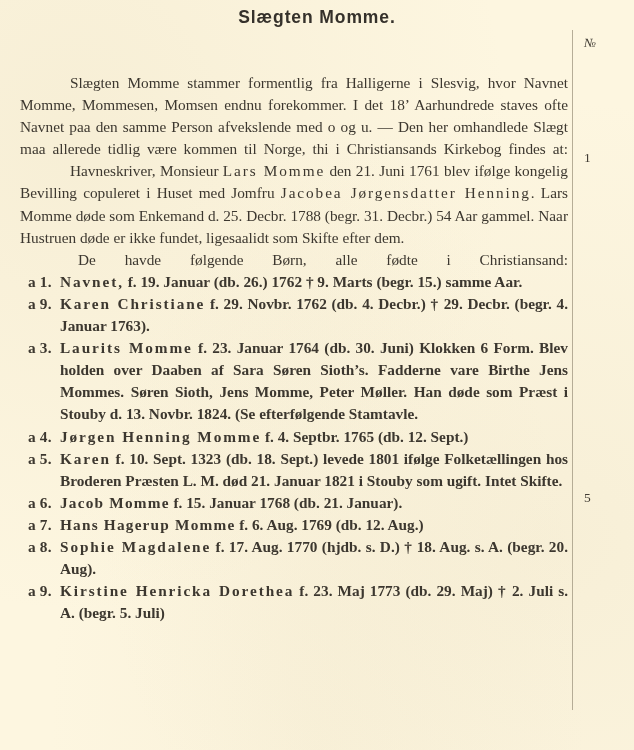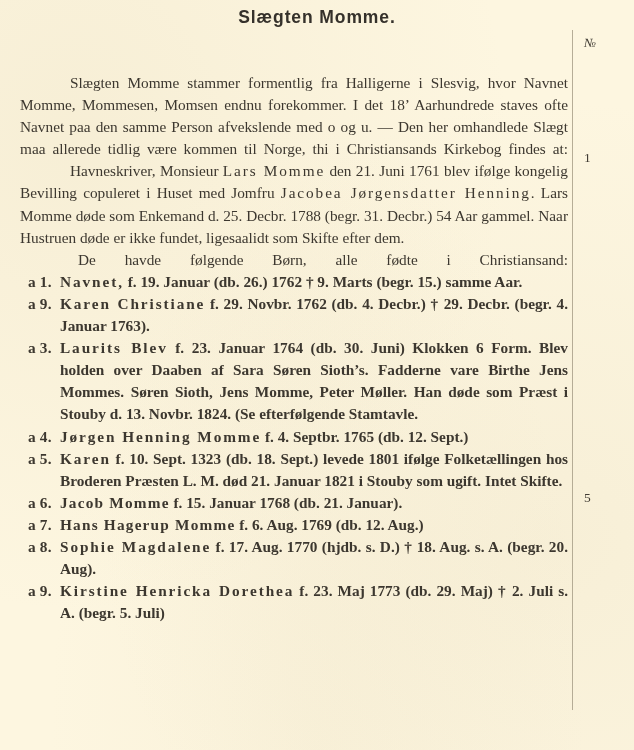--- a/index.html
+++ b/index.html
@@ -173,21 +173,21 @@
 
       <li class="entry">
         <span class="entry-marker">a 1.</span><span class="sp">Navnet,</span><span> f. 19. Januar (db. 26.) 1762 † 9. Marts (begr. 15.) samme Aar.</span>
       </li>
 
       <li class="entry">
         <span class="entry-marker">a 9.</span><span class="sp">Karen Christiane</span><span> f. 29. Novbr. 1762 (db. 4. Decbr.) † 29. Decbr. (begr. 4. Januar 1763).</span>
       </li>
 
       <li class="entry">
-        <span class="entry-marker">a 3.</span><span class="sp">Laurits Blev</span><span> f. 23. Januar 1764 (db. 30. Juni) Klokken 6 Form. Blev holden over Daaben af Sara Søren Sioth’s. Fadderne vare Birthe Jens Mommes. Søren Sioth, Jens Momme, Peter Møller. Han døde som Præst i Stouby d. 13. Novbr. 1824. (Se efterfølgende Stamtavle.</span>
+        <span class="entry-marker">a 3.</span><span class="sp">Laurits Momme</span><span> f. 23. Januar 1764 (db. 30. Juni) Klokken 6 Form. Blev holden over Daaben af Sara Søren Sioth’s. Fadderne vare Birthe Jens Mommes. Søren Sioth, Jens Momme, Peter Møller. Han døde som Præst i Stouby d. 13. Novbr. 1824. (Se efterfølgende Stamtavle.</span>
       </li>
 
       <li class="entry">
         <span class="entry-marker">a 4.</span><span class="sp">Jørgen Henning Momme</span><span> f. 4. Septbr. 1765 (db. 12. Sept.)</span>
       </li>
 
       <li class="entry">
         <span class="entry-marker">a 5.</span><span class="sp">Karen</span><span> f. 10. Sept. 1323 (db. 18. Sept.) levede 1801 ifølge Folketællingen hos Broderen Præsten L. M. død 21. Januar 1821 i Stouby som ugift. Intet Skifte.</span>
       </li>
 

